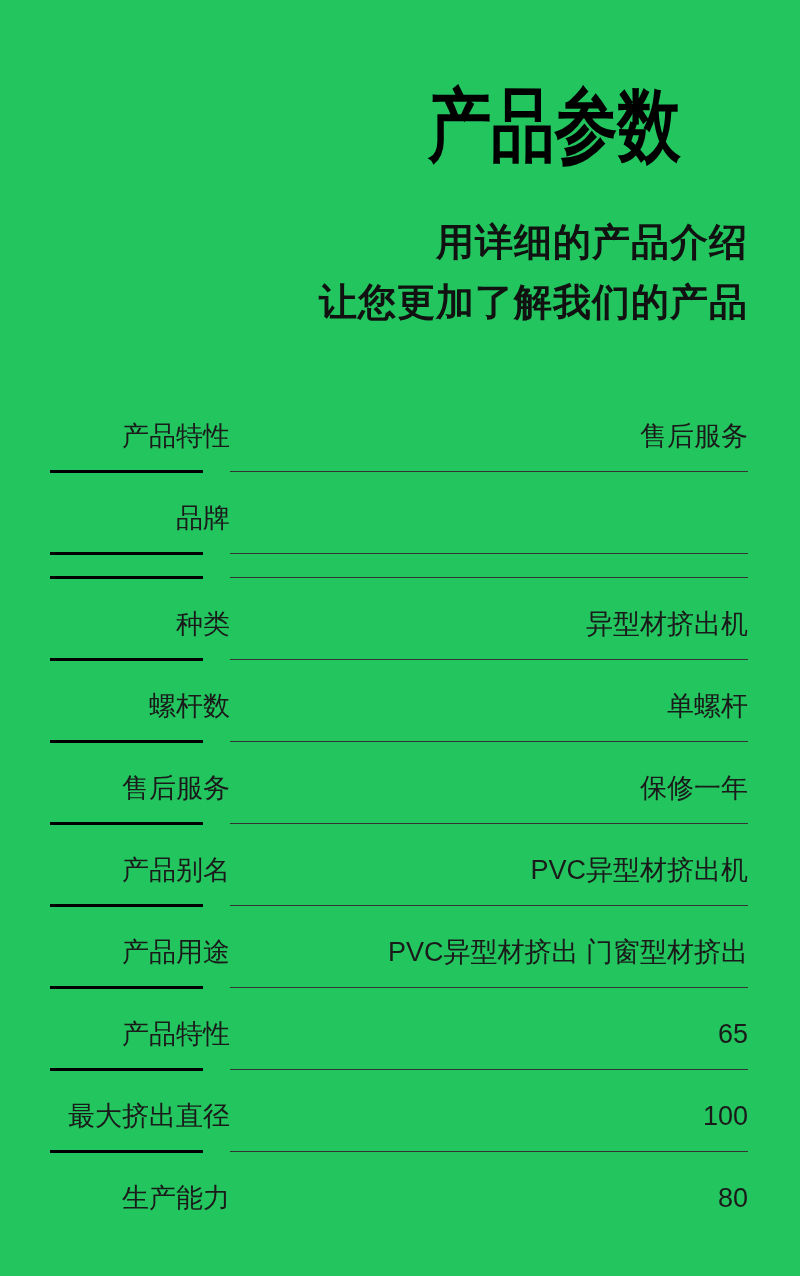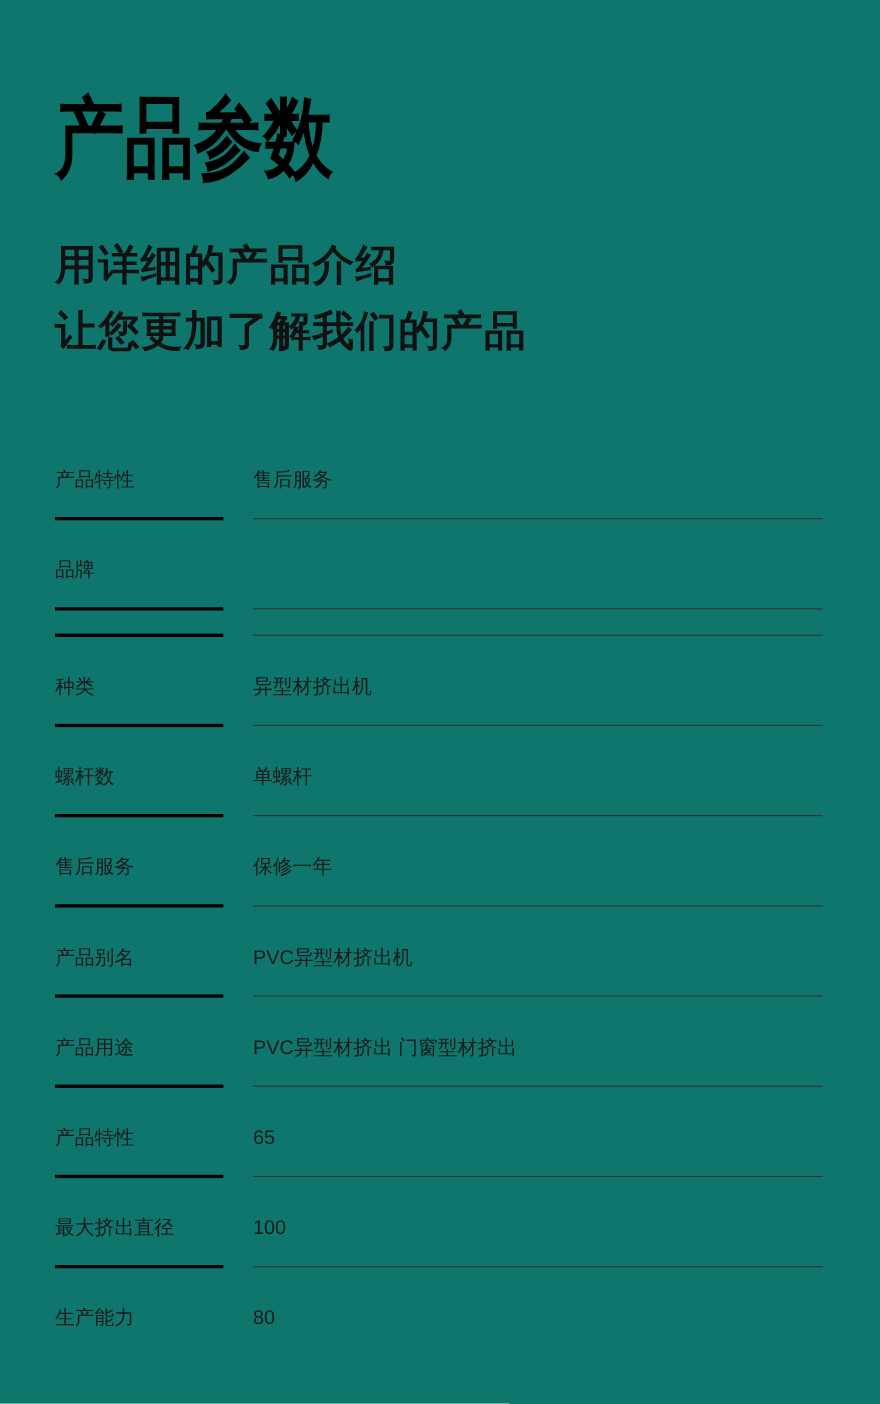--- a/index.html
+++ b/index.html
@@ -8,21 +8,22 @@
     height: 1276px;
     background: #ffffff;
     overflow: hidden;
     font-family: "Liberation Sans", "DejaVu Sans", sans-serif;
   }
   .page {
     width: 800px;
     height: 1276px;
     padding-left: 50px;
     padding-right: 52px;
-    background: #0f766e;
+    background: #22c55e;
+    text-align: right;
   }
   .title {
     padding-top: 84px;
     height: 168px; 
     font-size: 80px;
     line-height: 84px;
     font-weight: 900;
     color: #000000;
     white-space: nowrap;
   }
@@ -41,21 +42,21 @@
     letter-spacing: 1px;
   }
   .spec-table {
     margin-top: 80px;
   }
   .spec-text {
     display: grid;
     grid-template-columns: 180px 1fr;
     height: 58px;
     line-height: 48px;
-    font-size: 18px;
+    font-size: 27px;
     font-weight: 400;
     color: #1a1a1a;
     white-space: nowrap;
   }
   .spec-label { overflow: visible; }
   .spec-value { overflow: visible; }
   .spec-divider {
     display: grid;
     grid-template-columns: 180px 1fr;
     height: 3px;

